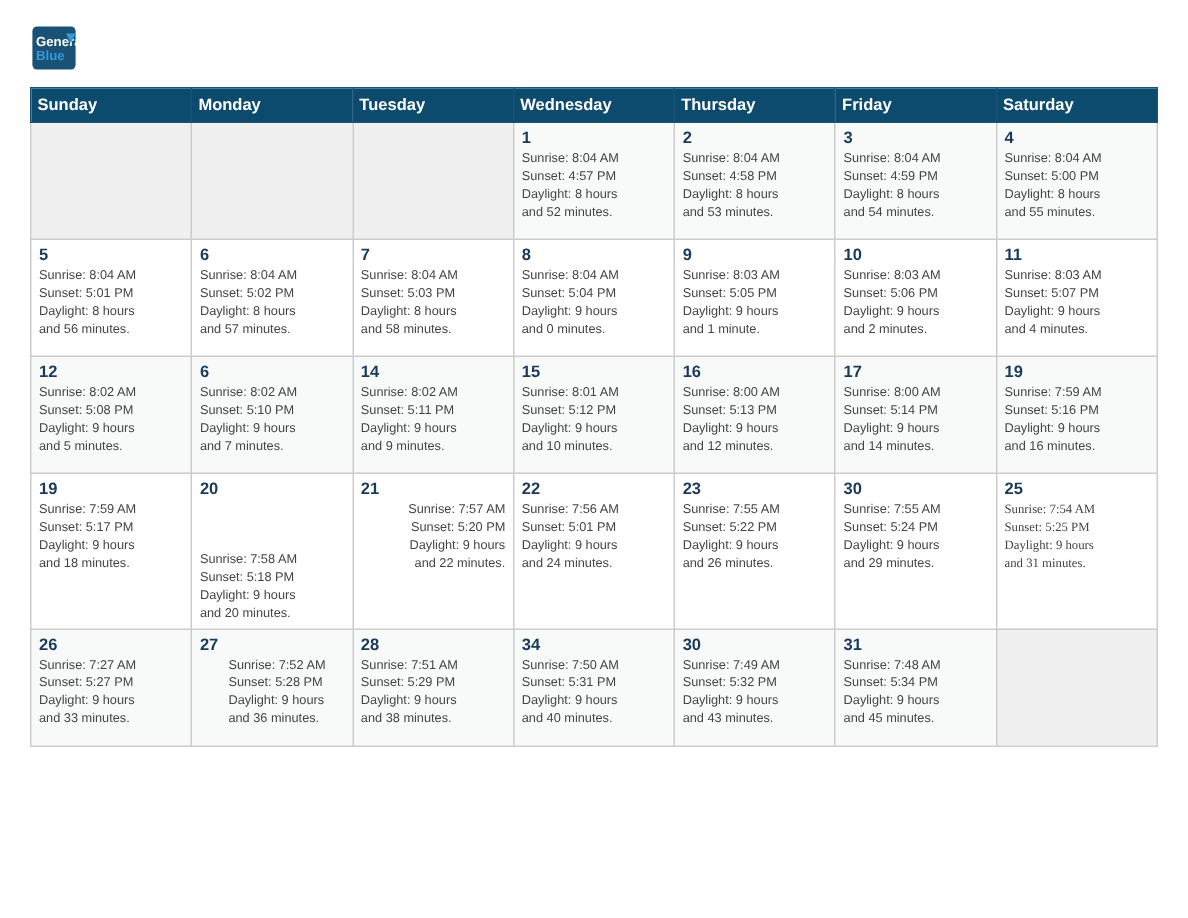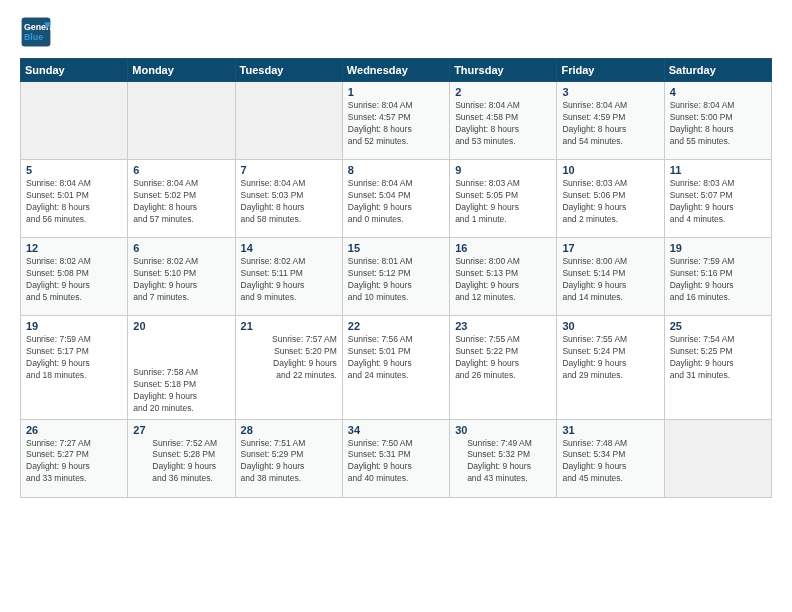--- a/index.html
+++ b/index.html
@@ -288,21 +288,21 @@
           </td>
           <td>
             <div class="day-number">30</div>
             <div class="day-info" style="white-space: pre-line;">Sunrise: 7:55 AM
 Sunset: 5:24 PM
 Daylight: 9 hours
 and 29 minutes.</div>
           </td>
           <td>
             <div class="day-number">25</div>
-            <div class="day-info" style="white-space: pre-line;">Sunrise: 7:54 AM
+            <div class="day-info" style="white-space: pre-line; font-family: Liberation Serif, serif;">Sunrise: 7:54 AM
 Sunset: 5:25 PM
 Daylight: 9 hours
 and 31 minutes.</div>
           </td>
         </tr>
         <tr>
           <td>
             <div class="day-number">26</div>
             <div class="day-info" style="white-space: pre-line;">Sunrise: 7:27 AM
 Sunset: 5:27 PM
@@ -325,21 +325,21 @@
           </td>
           <td>
             <div class="day-number">34</div>
             <div class="day-info" style="white-space: pre-line;">Sunrise: 7:50 AM
 Sunset: 5:31 PM
 Daylight: 9 hours
 and 40 minutes.</div>
           </td>
           <td>
             <div class="day-number">30</div>
-            <div class="day-info" style="white-space: pre-line; margin-left: 12px;">Sunrise: 7:49 AM
+            <div class="day-info" style="white-space: pre-line;">Sunrise: 7:49 AM
 Sunset: 5:32 PM
 Daylight: 9 hours
 and 43 minutes.</div>
           </td>
           <td>
             <div class="day-number">31</div>
             <div class="day-info" style="white-space: pre-line;">Sunrise: 7:48 AM
 Sunset: 5:34 PM
 Daylight: 9 hours
 and 45 minutes.</div>

